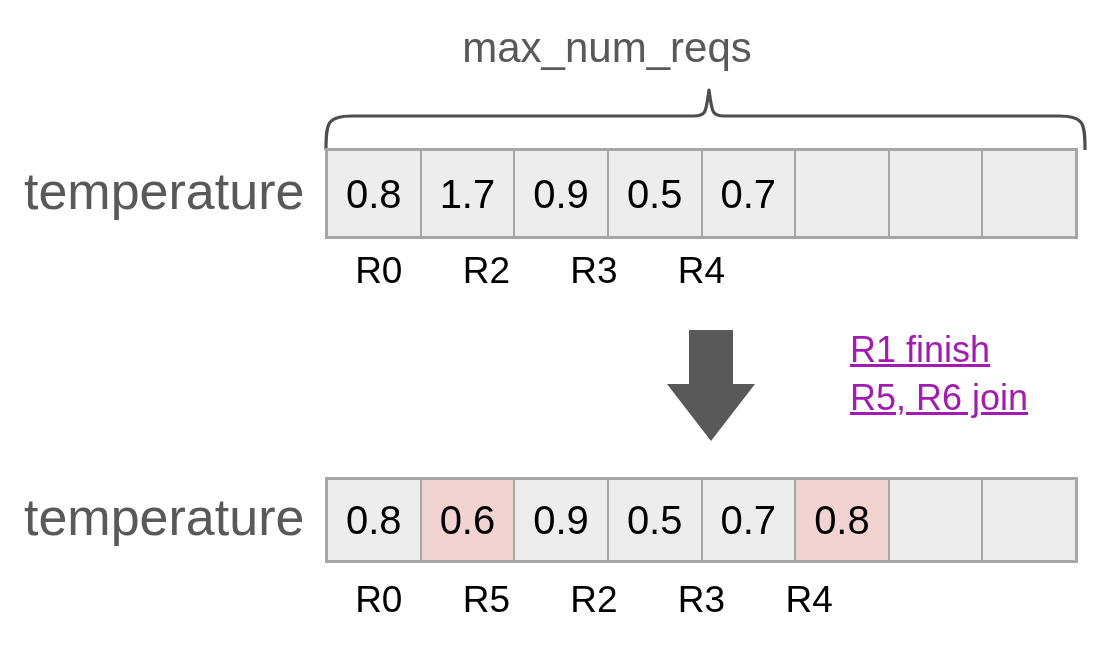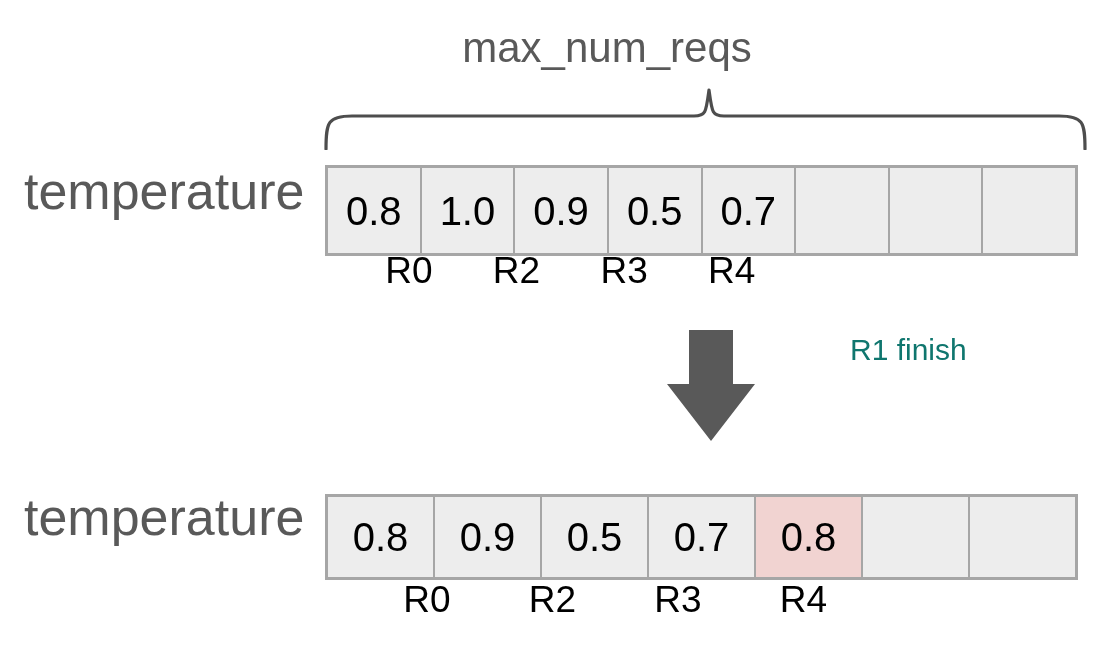--- a/index.html
+++ b/index.html
@@ -55,21 +55,20 @@
   }
   #label-top    { left: 24px; top: 168px; }
   #label-bottom { left: 24px; top: 494px; }
 
   
   .table {
     display: flex;
     border: 3px solid #a6a6a6;
     box-sizing: border-box;
     background: #0c4a6e;
-    margin-top: 17px;
   }
   #table-top    { left: 325px; top: 148px;  width: 753px; height: 91px; }
   #table-bottom { left: 325px; top: 477px;  width: 753px; height: 86px; }
 
   .cell {
     flex: 1 1 0;
     box-sizing: border-box;
     border-right: 2px solid #a6a6a6;
     background: #ededed;
     display: flex;
@@ -88,62 +87,63 @@
   .id-row {
     display: flex;
     color: #000000;
     font-size: 37px;
     line-height: 44px;
   }
   #ids-top    { left: 325px; top: 249px; width: 753px; }
   #ids-bottom { left: 325px; top: 578px; width: 753px; }
   .id-cell {
     flex: 1 1 0;
-    text-align: right;
+    text-align: center;
     white-space: nowrap;
   }
 
   
   #arrow {
     left: 664px;
     top: 330px;
     width: 94px;
     height: 112px;
   }
 
   
   #annotation {
     left: 850px;
     top: 326px;
-    color: #0f766e;
-    font-size: 30px;
+    color: #a21caf;
+    font-size: 36px;
     line-height: 48px;
     white-space: nowrap;
     text-align: left;
+    text-decoration: underline;
   }
   #annotation div { white-space: nowrap; }
 </style>
 </head>
 <body>
 
 <div class="abs" id="title">
   <span id="title-inner">max_num_reqs</span>
 </div>
 
 <div class="abs" id="brace">
   <svg width="775" height="62" viewBox="0 0 775 62" fill="none" xmlns="http://www.w3.org/2000/svg">
     <path d="M8 61 C8 34 10 28 34 28 L376 28 C388 28 388 24 391 2 C394 24 394 28 406 28 L741 28 C765 28 767 34 767 61" stroke="#4d4d4d" stroke-width="3.2" fill="none" stroke-linecap="round" stroke-linejoin="round"></path>
   </svg>
 </div>
 
 <div class="abs row-label" id="label-top">temperature</div>
 
 <div class="abs table" id="table-top">
   <div class="cell">0.8</div>
-  <div class="cell">1.0</div>
+  <div class="cell">1.7</div>
   <div class="cell">0.9</div>
   <div class="cell">0.5</div>
   <div class="cell">0.7</div>
   <div class="cell empty"></div>
   <div class="cell empty"></div>
   <div class="cell empty"></div>
 </div>
 
 <div class="abs id-row" id="ids-top">
   <div class="id-cell">R0</div>
@@ -156,34 +156,37 @@
 </div>
 
 <div class="abs" id="arrow">
   <svg width="94" height="112" viewBox="0 0 94 112" xmlns="http://www.w3.org/2000/svg">
     <polygon points="25,0 69,0 69,54 91,54 47,111 3,54 25,54" fill="#595959"></polygon>
   </svg>
 </div>
 
 <div class="abs" id="annotation">
   <div>R1 finish</div>
+  <div>R5, R6 join</div>
 </div>
 
 <div class="abs row-label" id="label-bottom">temperature</div>
 
 <div class="abs table" id="table-bottom">
   <div class="cell">0.8</div>
+  <div class="cell highlight">0.6</div>
   <div class="cell">0.9</div>
   <div class="cell">0.5</div>
   <div class="cell">0.7</div>
   <div class="cell highlight">0.8</div>
   <div class="cell empty"></div>
   <div class="cell empty"></div>
 </div>
 
 <div class="abs id-row" id="ids-bottom">
   <div class="id-cell">R0</div>
+  <div class="id-cell">R5</div>
   <div class="id-cell">R2</div>
   <div class="id-cell">R3</div>
   <div class="id-cell">R4</div>
   <div class="id-cell"></div>
   <div class="id-cell"></div>
 </div>
 
 </body></html>

